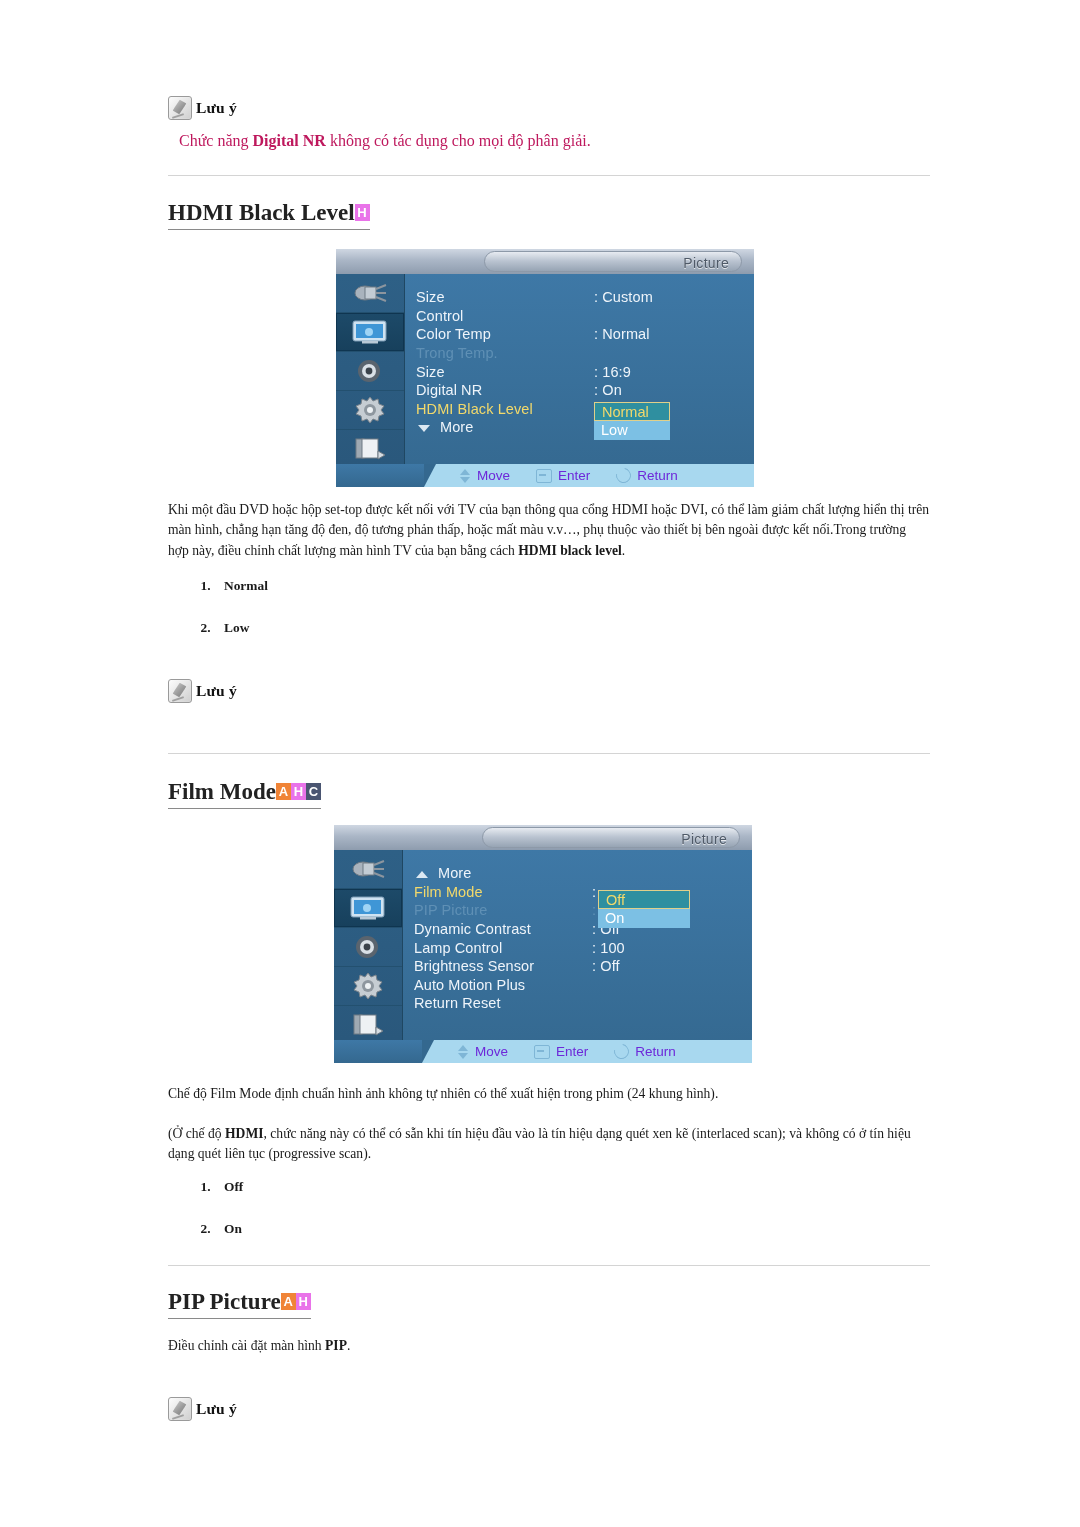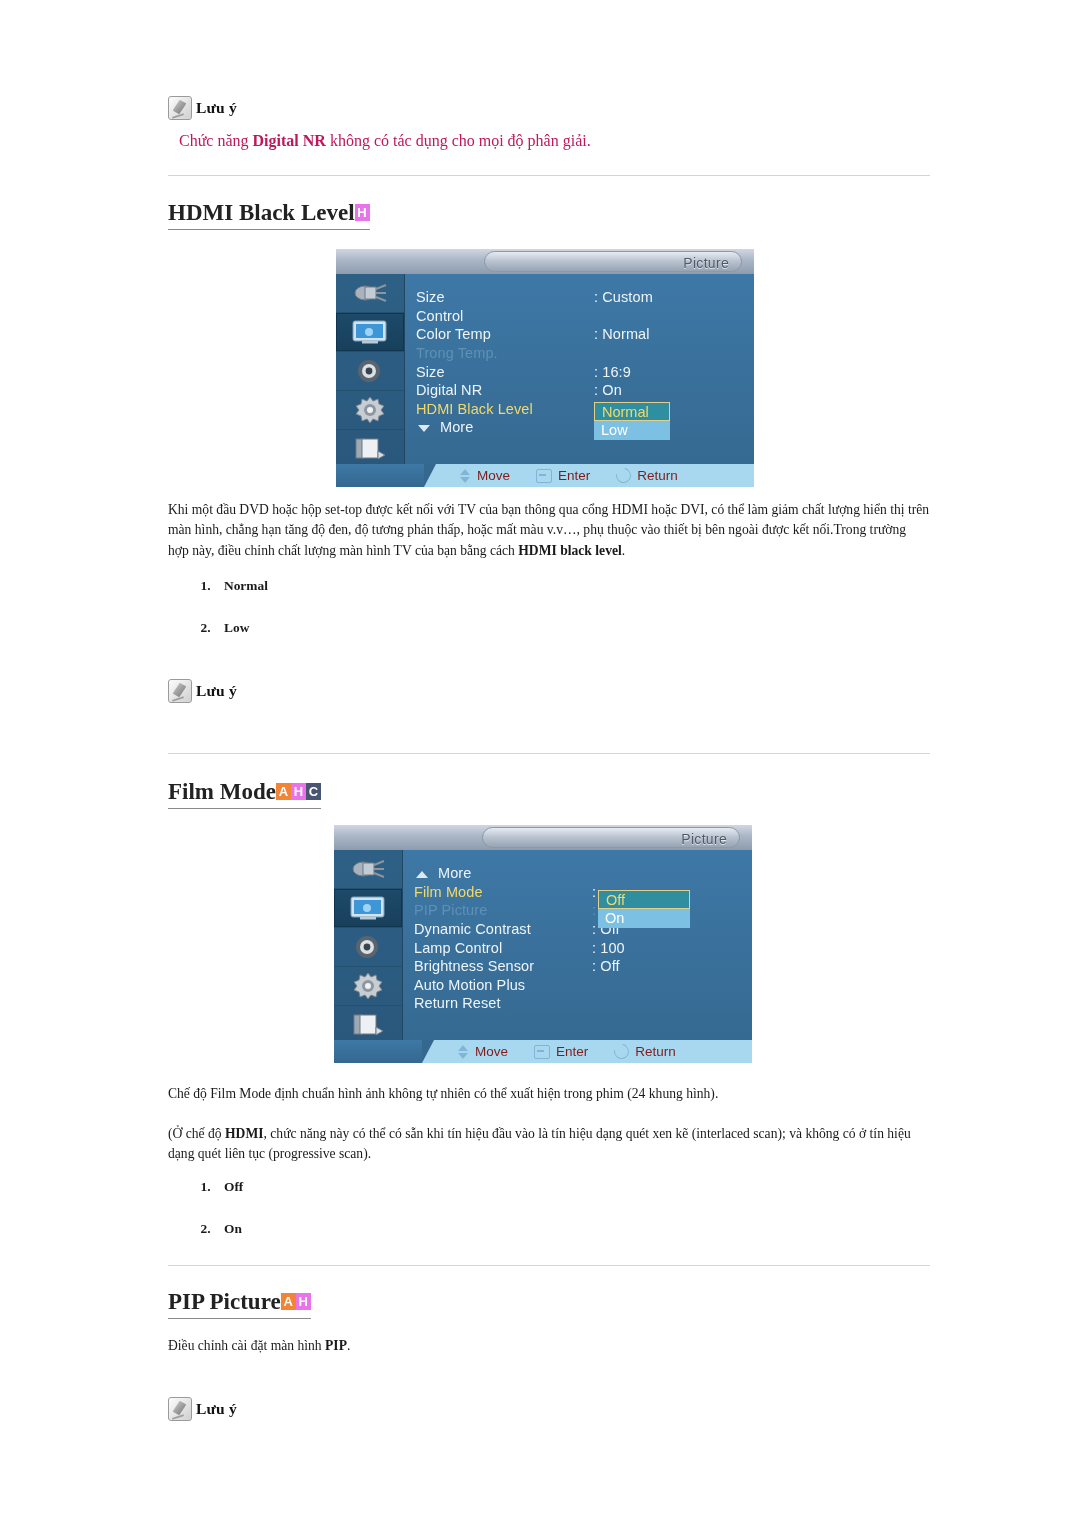--- a/index.html
+++ b/index.html
@@ -258,21 +258,21 @@
   }
   .foot-items {
     position: absolute;
     left: 124px;
     top: 0;
     height: 23px;
     display: flex;
     align-items: center;
     gap: 26px;
     font-size: 13.5px;
-    color: #7f1d1d;
+    color: #6d28d9;
   }
   .foot-item { display: flex; align-items: center; gap: 6px; }
   .ico-move {
     width: 11px; height: 14px;
     position: relative; display: inline-block;
   }
   .ico-move::before {
     content:""; position:absolute; left:0; top:0;
     border-left:5.5px solid transparent; border-right:5.5px solid transparent;
     border-bottom:6px solid #7fb6d6;

